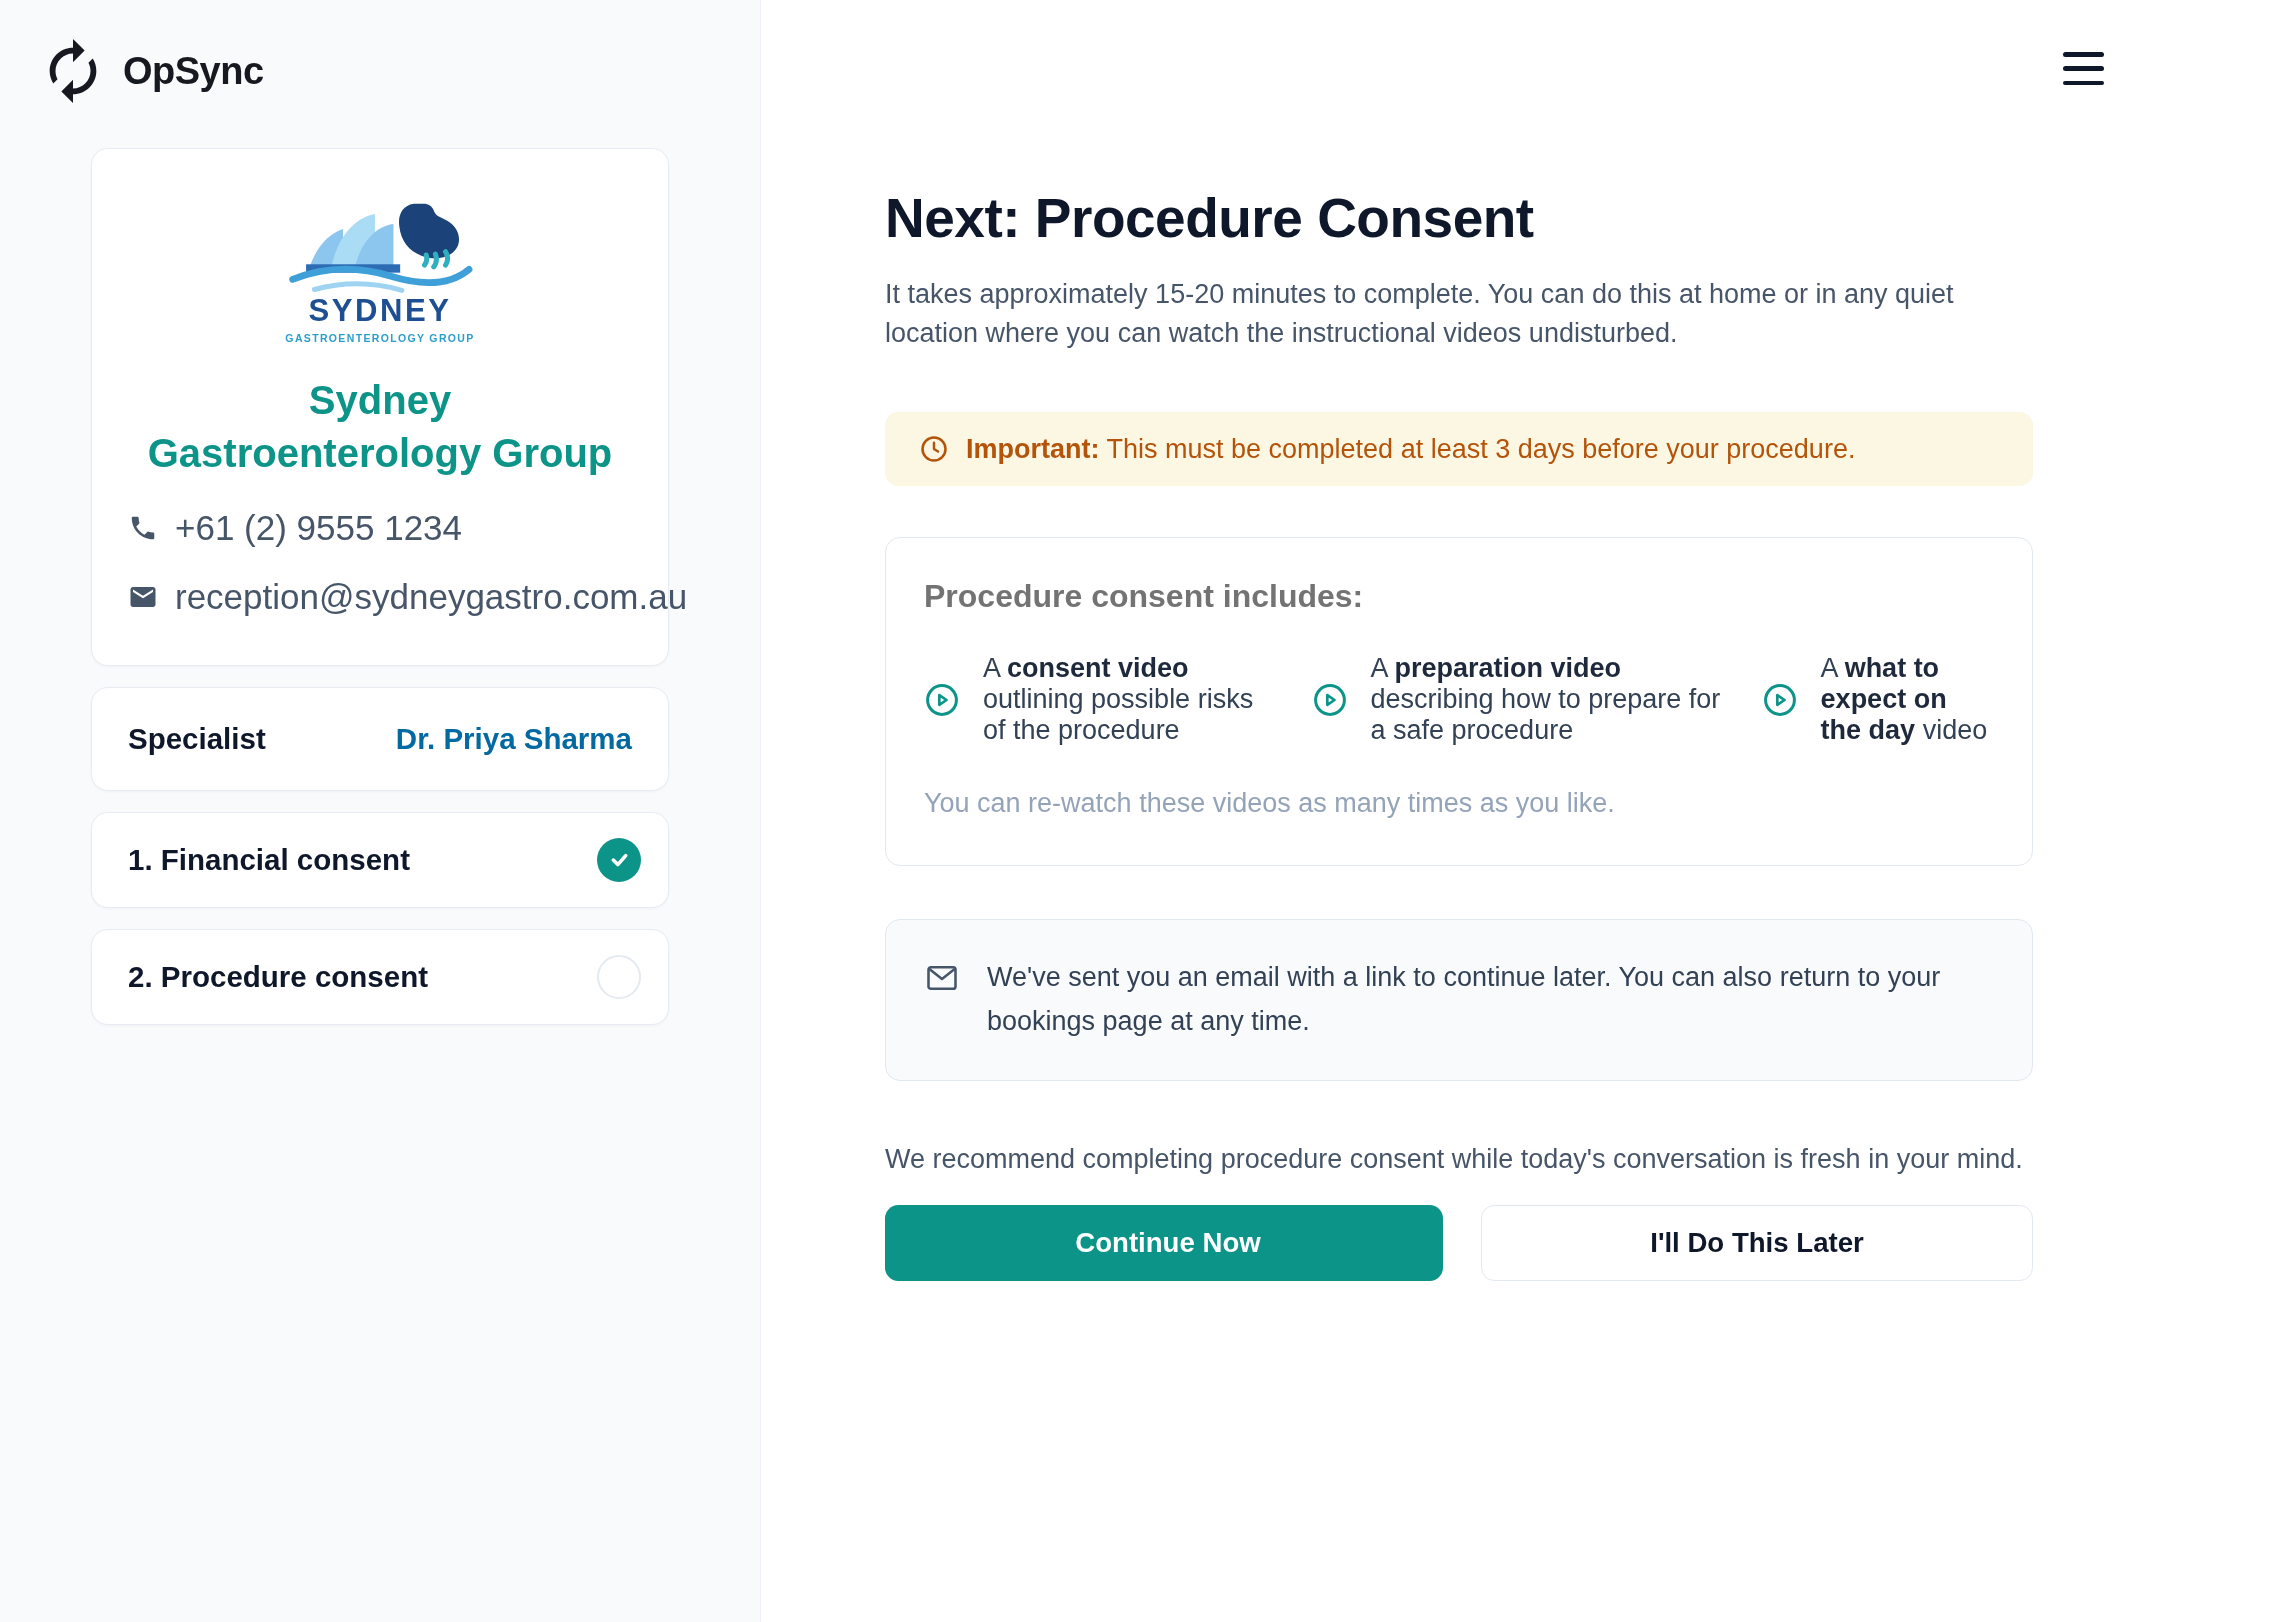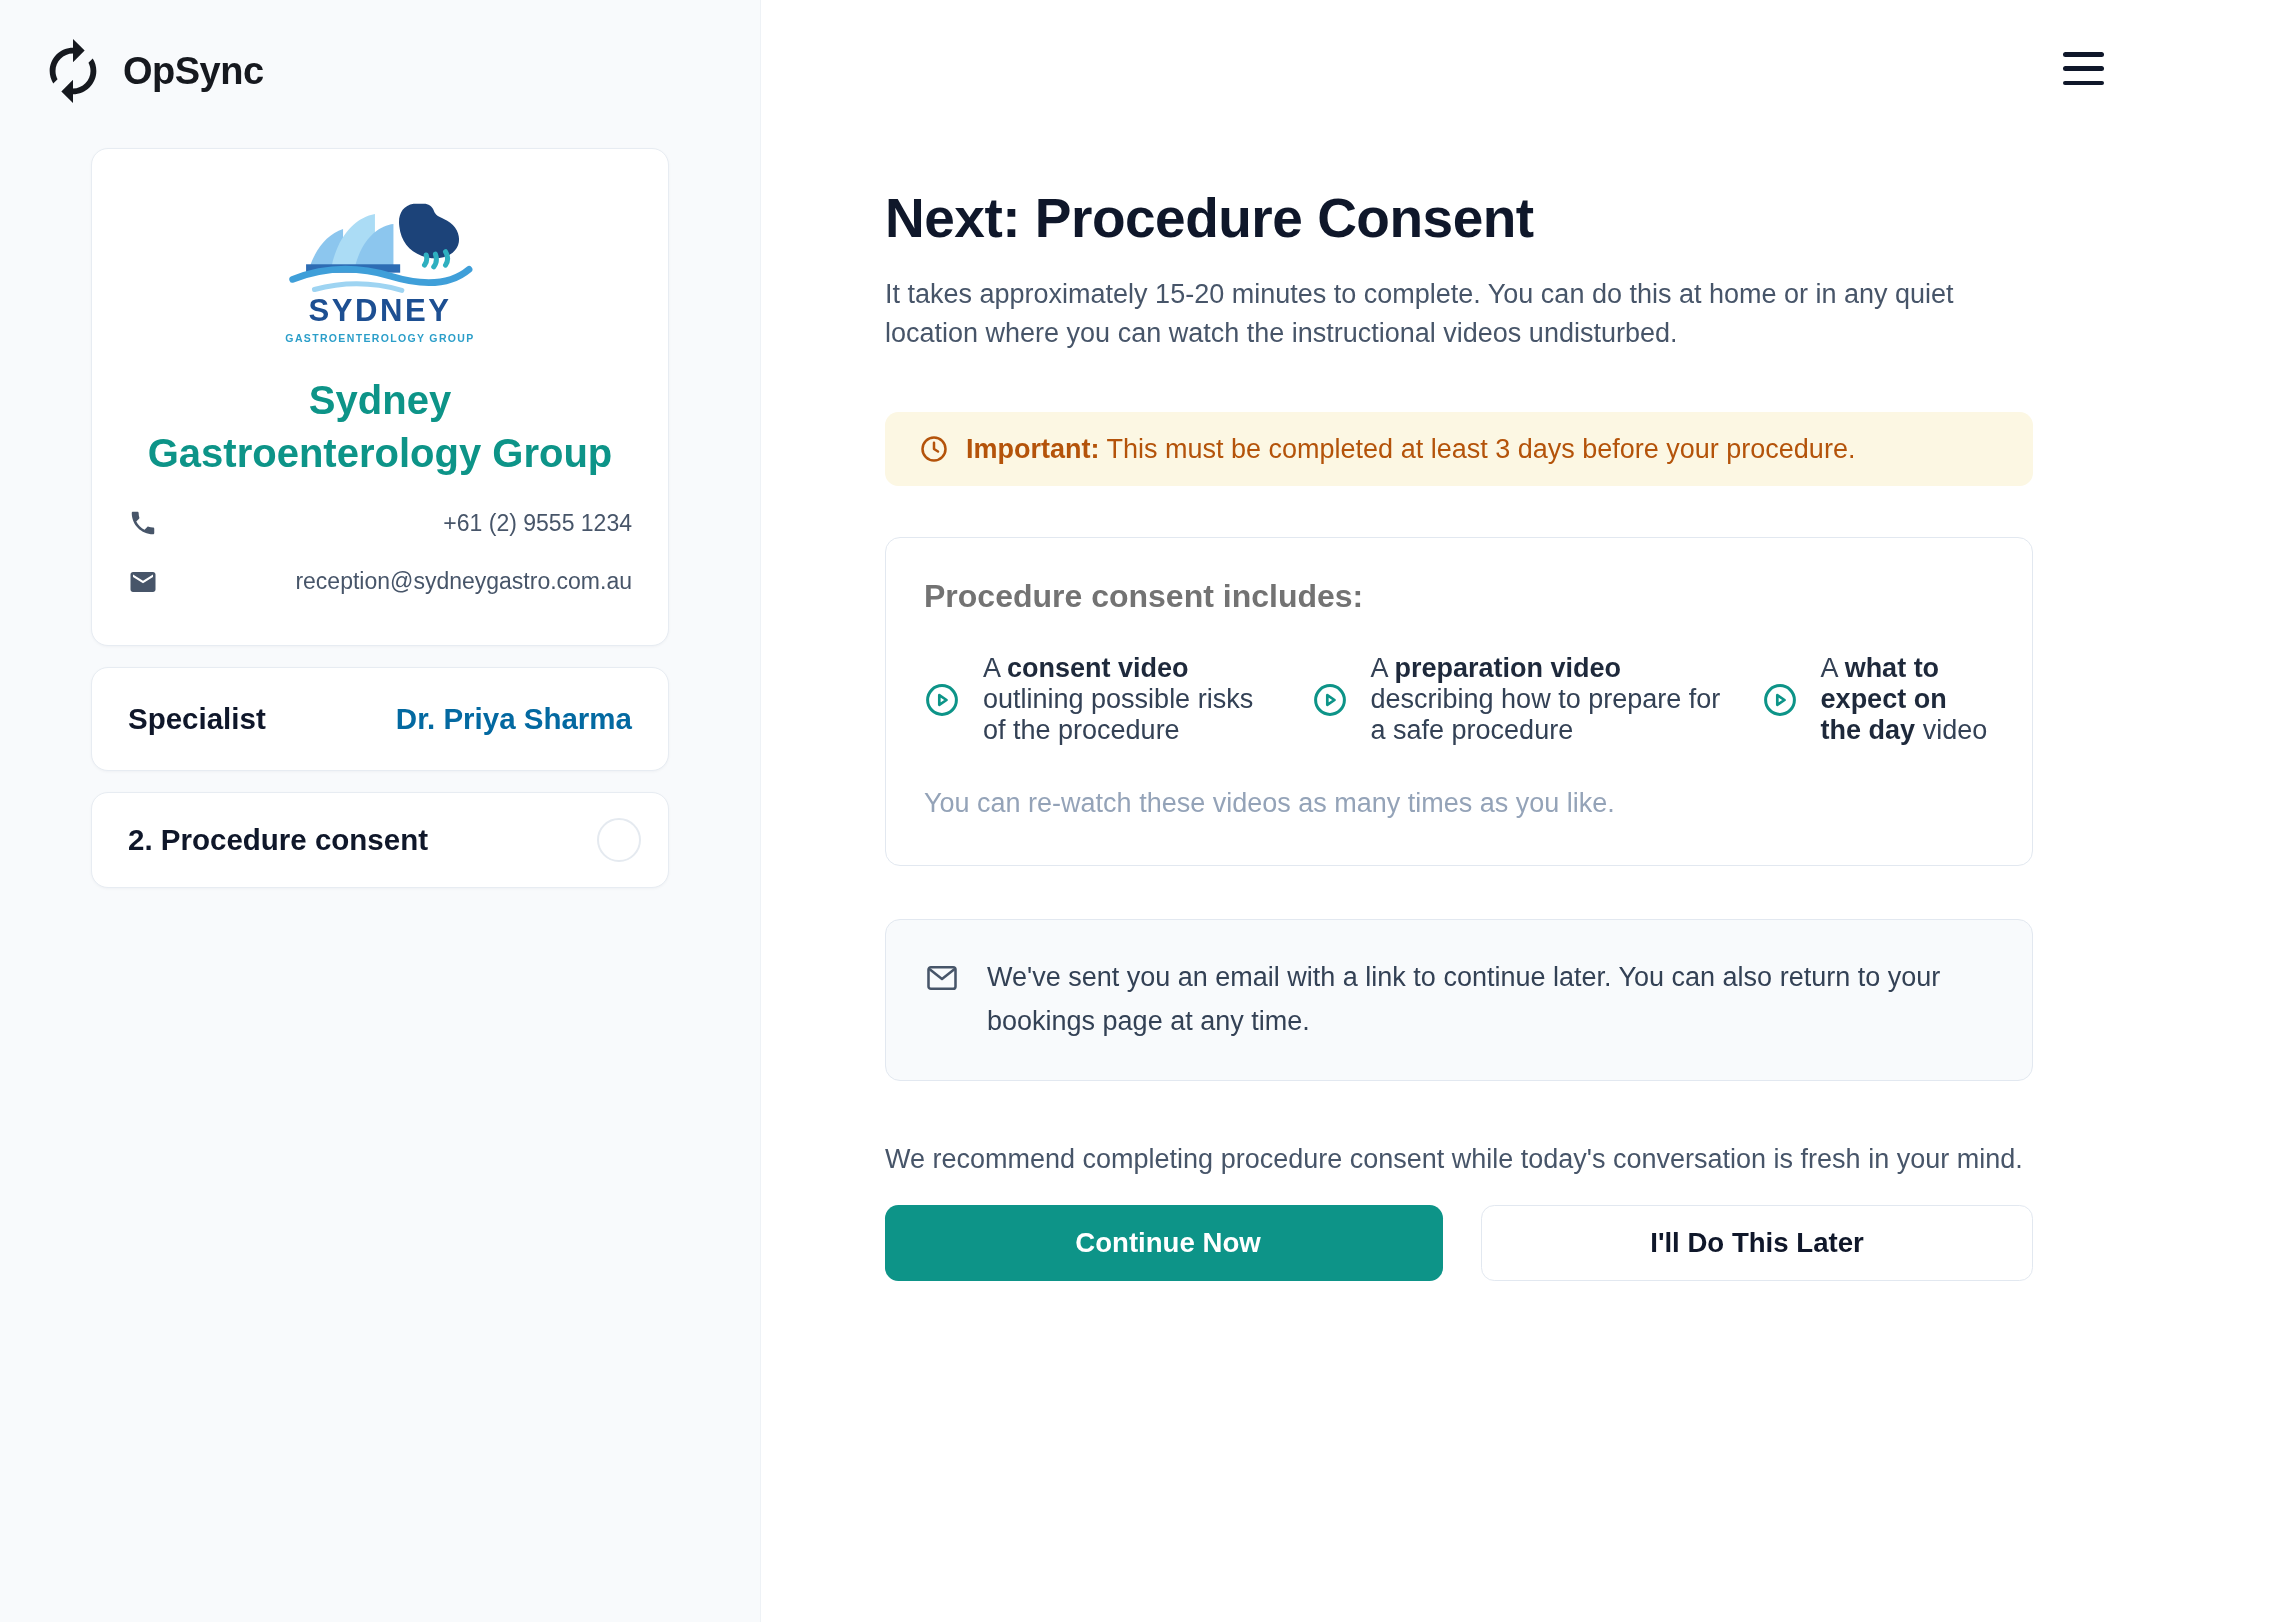--- a/index.html
+++ b/index.html
@@ -30,22 +30,22 @@
     background: #ffffff;
     border: 1.4px solid #e7ecf2;
     border-radius: 17px;
     box-shadow: 0 1px 2.9px rgba(16,24,40,0.04);
   }
   .clinic-card { margin-top: 42px; padding: 38px 36px 48px; text-align: center; }
   .clinic-logo { display: block; margin: 0 auto; }
   .clinic-name { margin-top: 19px; font-size: 40px; font-weight: bold; color: #0d9488; line-height: 1.32; }
   .clinic-name span { display: block; }
   .contact-row {
-    display: flex; align-items: center; justify-content: space-between; gap: 17px;
-    margin-top: 28.5px; font-size: 23px; color: #475569;
+    display: flex; align-items: center; justify-content: flex-start; gap: 17px;
+    margin-top: 28.5px; font-size: 35px; color: #475569;
   }
   .contact-row:first-of-type { margin-top: 40px; }
   .contact-icon { width: 30px; height: 30px; flex-shrink: 0; }
 
   .specialist-card {
     margin-top: 21px; padding: 34px 36px;
     display: flex; align-items: center; justify-content: space-between;
   }
   .specialist-label { font-size: 29.5px; font-weight: bold; color: #0f172a; }
   .specialist-value { font-size: 29.5px; font-weight: bold; color: #0369a1; }
@@ -172,20 +172,28 @@
         </svg>
         <span>reception@sydneygastro.com.au</span>
       </div>
     </div>
 
     <div class="side-card specialist-card">
       <span class="specialist-label">Specialist</span>
       <span class="specialist-value">Dr. Priya Sharma</span>
     </div>
 
+    <div class="side-card step-card">
+      <span class="step-label">1. Financial consent</span>
+      <span class="check-circle">
+        <svg viewBox="0 0 24 24">
+            <path d="M6.5 12.5 L10.5 16.5 L17.5 8.5" stroke="#ffffff" stroke-width="3.2" fill="none" stroke-linecap="round" stroke-linejoin="round"></path>
+          </svg>
+      </span>
+    </div>
 
     <div class="side-card step-card">
       <span class="step-label">2. Procedure consent</span>
       <span class="empty-circle"></span>
     </div>
 
   </aside>
 
   <main class="main">
 

